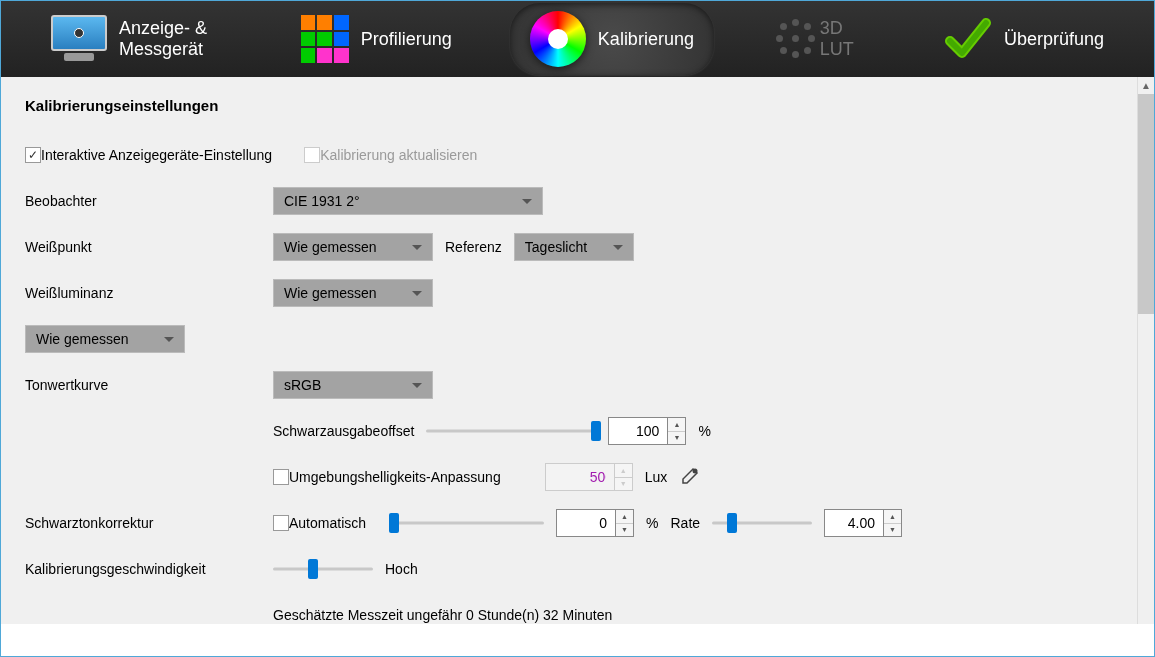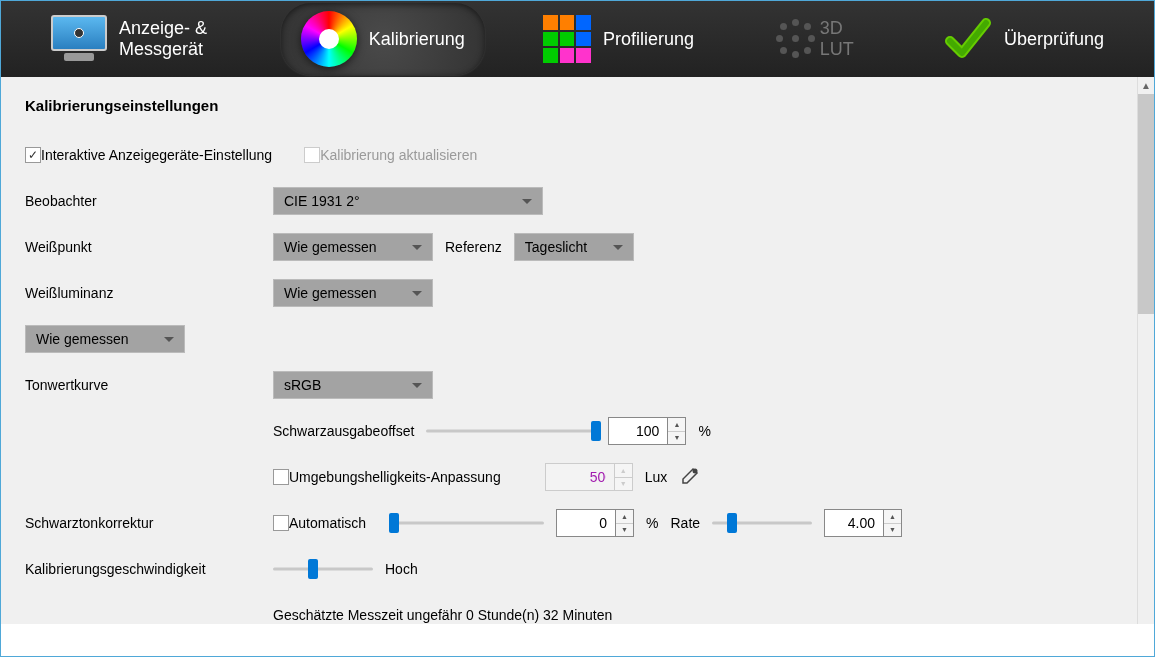--- a/index.html
+++ b/index.html
@@ -79,37 +79,37 @@
 <body>
 
 <div class="toolbar">
   <div class="tool-item">
     <div class="icon-monitor">
         <div class="screen"></div>
         <div class="stand"></div>
       </div>
     <span class="tool-label">Anzeige- &amp; Messgerät</span>
   </div>
+  <div class="tool-item">
+    <div class="icon-grid">
+        <div></div>
+        <div></div>
+        <div></div>
+        <div></div>
+        <div></div>
+        <div></div>
+        <div></div>
+        <div></div>
+        <div></div>
+      </div>
+    <span class="tool-label">Profilierung</span>
+  </div>
   <div class="tool-item active">
     <div class="icon-colorwheel"></div>
     <span class="tool-label">Kalibrierung</span>
-  </div>
-  <div class="tool-item">
-    <div class="icon-grid">
-        <div></div>
-        <div></div>
-        <div></div>
-        <div></div>
-        <div></div>
-        <div></div>
-        <div></div>
-        <div></div>
-        <div></div>
-      </div>
-    <span class="tool-label">Profilierung</span>
   </div>
   <div class="tool-item disabled">
     <div class="icon-cluster">
       <div class="dot c"></div>
         <div class="dot d1"></div>
         <div class="dot d2"></div>
         <div class="dot d3"></div>
         <div class="dot d4"></div>
       <div class="dot d5"></div>
         <div class="dot d6"></div>

